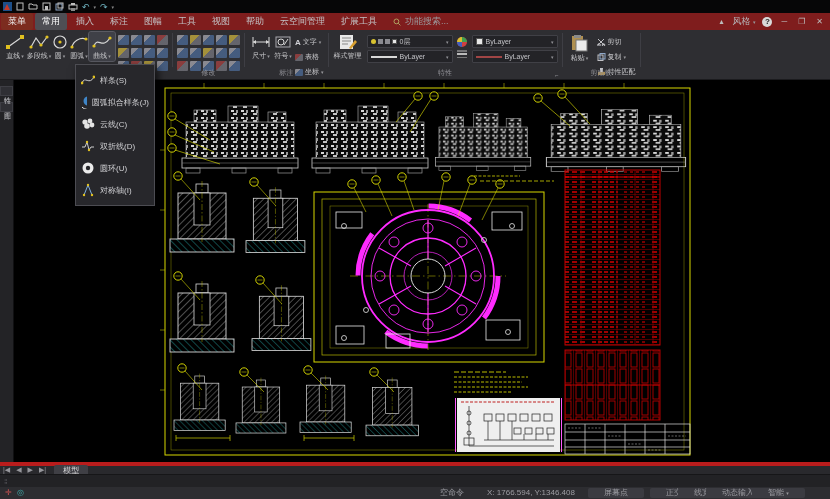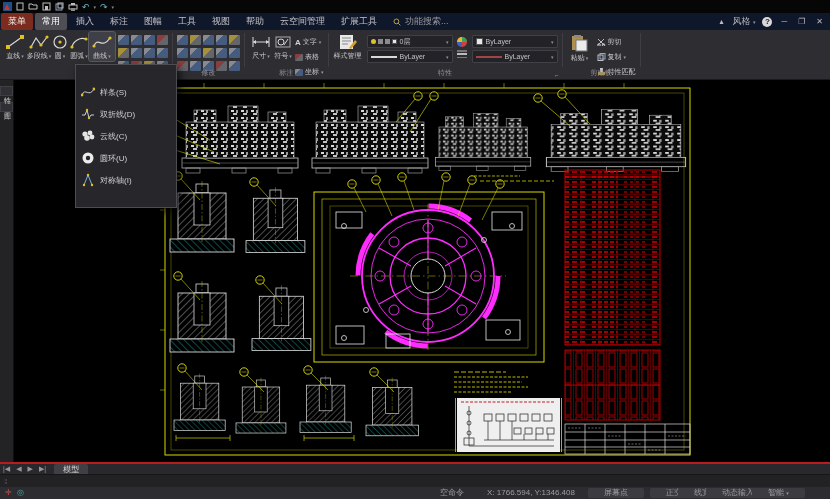--- a/index.html
+++ b/index.html
@@ -6,21 +6,21 @@
 html,body{width:830px;height:499px;overflow:hidden}
 body{position:relative;background:#000;font-family:"Liberation Sans",sans-serif;color:#c8c8c8;-webkit-font-smoothing:antialiased}
 .abs{position:absolute}
 
 #titlebar{left:0;top:0;width:830px;height:13px;background:#060607;display:flex;align-items:center;z-index:40}
 .qa{display:flex;align-items:center;gap:4px;padding-left:3px}
 .qa svg{display:block}
 .qcaret{font-size:5px;color:#8a8a8a}
 #win-title{position:absolute;left:200px;right:200px;text-align:center;font-size:8px;color:#b9b9b9;white-space:nowrap;overflow:hidden}
 
-#menubar{left:0;top:13px;width:830px;height:17px;background:#0f172a;display:flex;align-items:center;font-size:9px;color:#c3c3c6;z-index:41}
+#menubar{left:0;top:13px;width:830px;height:17px;background:#7f1d1d;display:flex;align-items:center;font-size:9px;color:#c3c3c6;z-index:41}
 .mtab{padding:2px 7px;margin:0 1px;border-radius:2px;white-space:nowrap}
 .mtab.menu{background:#7c2c1f;color:#eee}
 .mtab.active{background:#4e4e54;color:#fff}
 .msearch{display:flex;align-items:center;gap:4px;margin-left:8px;color:#9b9b9e}
 .mright{margin-left:auto;display:flex;align-items:center;gap:7px;padding-right:5px;color:#b5b5b8}
 .helpdot{width:10px;height:10px;border-radius:50%;background:#d9d9d9;color:#222;font-size:8px;line-height:10px;text-align:center;font-weight:bold}
 .wbtn{font-size:8px;color:#bdbdbd;padding:0 2px}
 
 #ribbon{left:0;top:30px;width:830px;height:50px;background:#2e2e32;border-bottom:1px solid #1b1b1e;display:flex;z-index:30}
 .rgroup{position:relative;height:100%;padding:2px 3px 11px;display:flex;align-items:flex-start}
@@ -38,29 +38,29 @@
 .propcol{display:flex;flex-direction:column;gap:2px;padding-top:3px;margin-left:4px}
 .drop{display:flex;align-items:center;gap:3px;width:86px;height:13px;background:#232327;border:1px solid #404046;border-radius:1px;font-size:7px;color:#c2c2c6;padding:0 3px;white-space:nowrap}
 .drop .dcaret{margin-left:auto;font-size:5px;color:#909094}
 .chip{width:7px;height:7px;background:#e8e8e8;border:1px solid #555}
 .lstate{display:flex;gap:2px;align-items:center}
 .bulb{width:5px;height:5px;border-radius:50%;background:#d8c230}
 .lsq{width:5px;height:5px;background:#8a8a90}
 .lineprev{width:26px;height:2px;background:#d8d8d8}
 .lineprev.red{background:#a04545}
 
-#curve-menu{left:75px;top:64px;width:102px;background:#27272b;border:1px solid #4c4c52;box-shadow:3px 4px 8px rgba(0,0,0,.7);z-index:60;padding:16px 0}
+#curve-menu{left:75px;top:64px;width:80px;background:#27272b;border:1px solid #4c4c52;box-shadow:3px 4px 8px rgba(0,0,0,.7);z-index:60;padding:4px 0}
 .ditem{display:flex;align-items:center;gap:5px;height:22px;padding:0 5px;font-size:8px;color:#d2d2d5;white-space:nowrap}
 
 #rail{left:0;top:80px;width:14px;height:382px;background:#232326;border-right:1px solid #101012}
 .vtab{width:13px;margin:6px 0 0 0;padding:4px 0;background:#2f2f34;border:1px solid #3e3e44;writing-mode:vertical-rl;font-size:7px;color:#a8a8ac;text-align:center}
 
 #canvas{left:14px;top:80px;width:816px;height:382px;background:#000;overflow:hidden}
 
-#sheetbar{left:0;top:462px;width:830px;height:12px;background:#29292d;display:flex;align-items:center;font-size:8px;color:#96969b;border-top:2px solid #b91c1c}
+#sheetbar{left:0;top:462px;width:830px;height:12px;background:#29292d;display:flex;align-items:center;font-size:8px;color:#96969b;border-top:4px solid #b91c1c}
 .navg{padding:0 3px;font-size:7px}
 .sheettab{background:#3f3f45;color:#dcdcde;padding:0 9px;margin-left:5px;height:11px;line-height:11px;border-radius:2px 2px 0 0}
 
 #cmdstrip{left:0;top:474px;width:830px;height:13px;background:#222225;border-top:1px solid #161618;display:flex;align-items:center}
 .grip{color:#55555a;font-size:8px;padding-left:4px;letter-spacing:-1px}
 
 #statusbar{left:0;top:487px;width:830px;height:12px;background:#2d2d31;font-size:8px;color:#9c9ca2}
 #statusbar .abs{top:1px;height:10px;line-height:10px;white-space:nowrap}
 .sbtn{background:#3b3b41;border-radius:2px;padding:0 16px}
 .sico{font-size:8px}
@@ -376,34 +376,41 @@
   <div class="ditem">
     <svg width="14" height="14">
         <path d="M1 10 C4 2,8 13,13 4" fill="none" stroke="#cfcfcf"></path>
         <circle cx="1" cy="10" r="1.4" fill="#e0c020"></circle>
         <circle cx="13" cy="4" r="1.4" fill="#e0c020"></circle>
       </svg>
     <span>样条(S)</span>
   </div>
   <div class="ditem">
     <svg width="14" height="14">
-        <path d="M1 8 L4 8 L6 3 L8 11 L10 8 L13 8" fill="none" stroke="#cfcfcf"></path>
-        <circle cx="6" cy="3" r="1.2" fill="#e0c020"></circle>
-        <circle cx="8" cy="11" r="1.2" fill="#e0c020"></circle>
-      </svg>
-    <span>双折线(D)</span>
+        <circle cx="7" cy="6" r="4.5" fill="#3f86c8"></circle>
+        <path d="M1 12 A7 5 0 0 0 13 12" fill="none" stroke="#e8e8e8"></path>
+      </svg>
+    <span>圆弧拟合样条(J)</span>
   </div>
   <div class="ditem">
     <svg width="14" height="14">
         <circle cx="4" cy="5" r="2.6" fill="#e4e4e4"></circle>
         <circle cx="9" cy="4" r="2.4" fill="#e4e4e4"></circle>
         <circle cx="11" cy="8" r="2.4" fill="#e4e4e4"></circle>
         <circle cx="6" cy="9" r="2.8" fill="#e4e4e4"></circle>
       </svg>
     <span>云线(C)</span>
+  </div>
+  <div class="ditem">
+    <svg width="14" height="14">
+        <path d="M1 8 L4 8 L6 3 L8 11 L10 8 L13 8" fill="none" stroke="#cfcfcf"></path>
+        <circle cx="6" cy="3" r="1.2" fill="#e0c020"></circle>
+        <circle cx="8" cy="11" r="1.2" fill="#e0c020"></circle>
+      </svg>
+    <span>双折线(D)</span>
   </div>
   <div class="ditem">
     <svg width="14" height="14">
         <circle cx="7" cy="7" r="5.5" fill="#ececec"></circle>
         <circle cx="7" cy="7" r="2.2" fill="#27272b"></circle>
       </svg>
     <span>圆环(U)</span>
   </div>
   <div class="ditem">
     <svg width="14" height="14">

